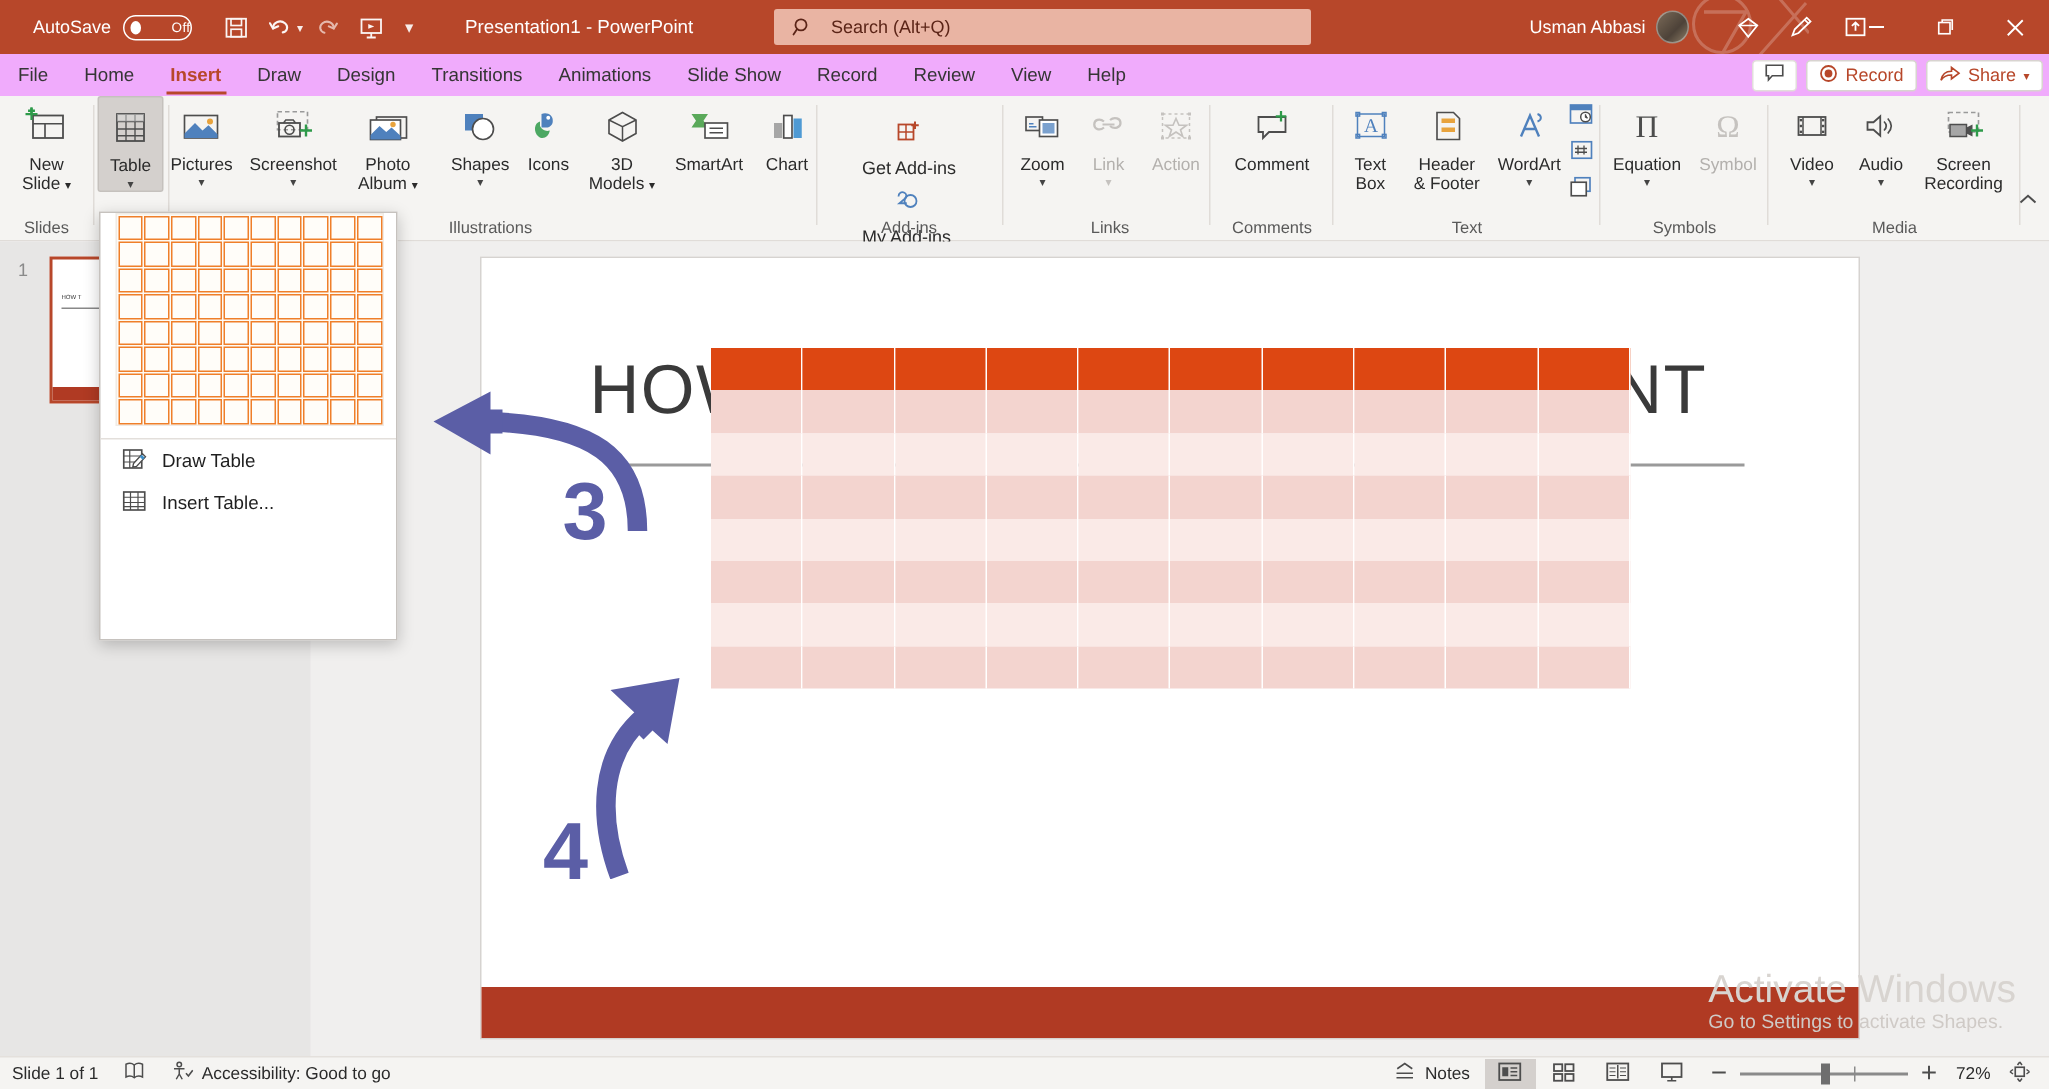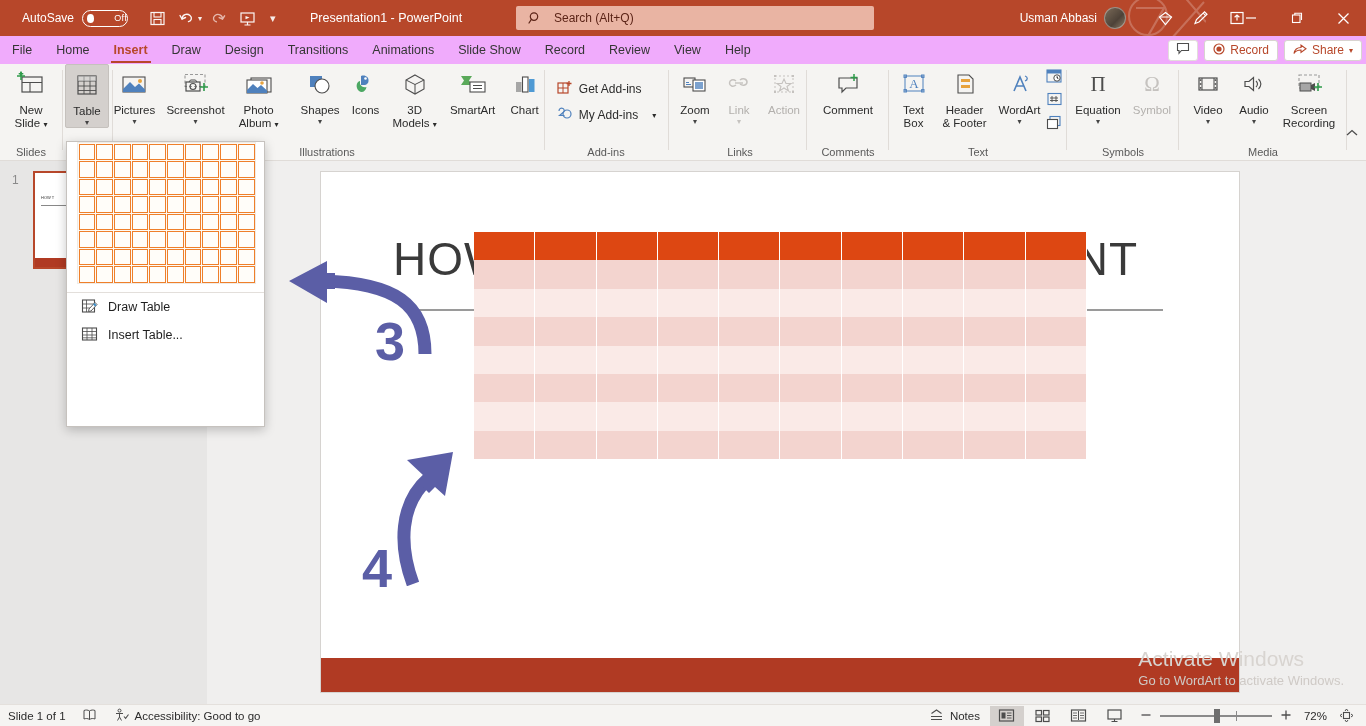--- a/index.html
+++ b/index.html
@@ -121,21 +121,21 @@
   .rbtn .ico { height: 34px; display: flex; align-items: center; justify-content: center; }
   .rbtn .lbl {
     font-size: 11.5px; color: #2b2b2b; text-align: center; line-height: 13px;
     margin-top: 2px;
   }
   .rbtn.dis .lbl { color: #b3b0ad; }
   .rbtn.active { background: #d4d0cd; border: 1px solid #c5c1bd; border-radius: 2px; }
   .rbtn .cv { font-size: 8px; color: #444; line-height: 8px; margin-top: 1px; }
   .rbtn-h {
     display: flex; align-items: center; gap: 6px; padding: 3px 6px;
-    font-size: 12px; color: #2b2b2b;
+    font-size: 12px; color: #2b2b2b; flex-direction: column;
   }
 
   
   .workspace {
     position: absolute; top: 161px; left: 0; width: 1366px; height: 543px;
     background: #f0efee;
   }
   .thumbpane {
     position: absolute; left: 0; top: 0; width: 207px; height: 543px;
     background: #e7e6e5;
@@ -173,21 +173,21 @@
   .slide-table div { border-right: 1px solid #fff; }
   .slide-bottom {
     position: absolute; left: 0; bottom: 0; width: 100%; height: 34px;
     background: #b03a23;
   }
 
   .watermark {
     position: absolute; right: 22px; bottom: 14px; text-align: left;
     pointer-events: none;
   }
-  .wm-1 { font-size: 21px; color: #d8d4d0; line-height: 26px; }
+  .wm-1 { font-size: 26px; color: #d8d4d0; line-height: 26px; }
   .wm-2 { font-size: 13px; color: #cfcac6; line-height: 18px; }
 
   
   .ann-num {
     position: absolute; font-size: 54px; color: #5b5ea6; font-weight: bold;
     font-family: "Liberation Sans", sans-serif;
   }
 
   
   .dropdown {
@@ -869,21 +869,21 @@
     <div class="ann-num" style="left:168px; top:149px;">3</div>
 
     <svg style="position:absolute; left:178px; top:285px; width:110px; height:140px;">
       <path d="M28 138 C14 100 14 58 44 32" fill="none" stroke="#5b5ea6" stroke-width="13" stroke-linecap="butt"></path>
       <path d="M22 14 L68 6 L60 50 L50 41 L44 47 L33 36 L39 30 Z" fill="#5b5ea6"></path>
     </svg>
     <div class="ann-num" style="left:155px; top:376px;">4</div>
 
     <div class="watermark">
       <div class="wm-1">Activate Windows</div>
-      <div class="wm-2">Go to WordArt to activate Windows.</div>
+      <div class="wm-2">Go to Settings to activate Shapes.</div>
     </div>
   </div>
 </div>
 
 <div class="dropdown">
   <div class="dd-grid" id="dd-grid">
       <div class="dd-cell"></div>
       <div class="dd-cell"></div>
       <div class="dd-cell"></div>
       <div class="dd-cell"></div>

